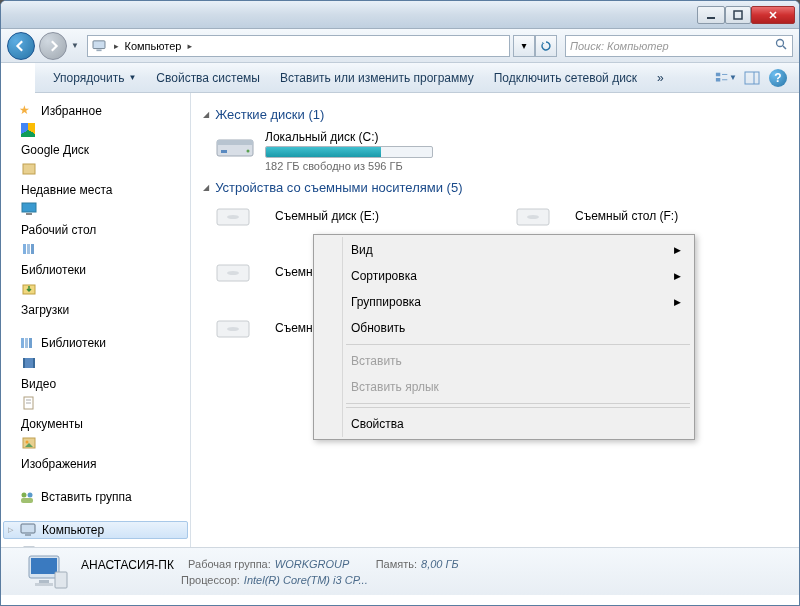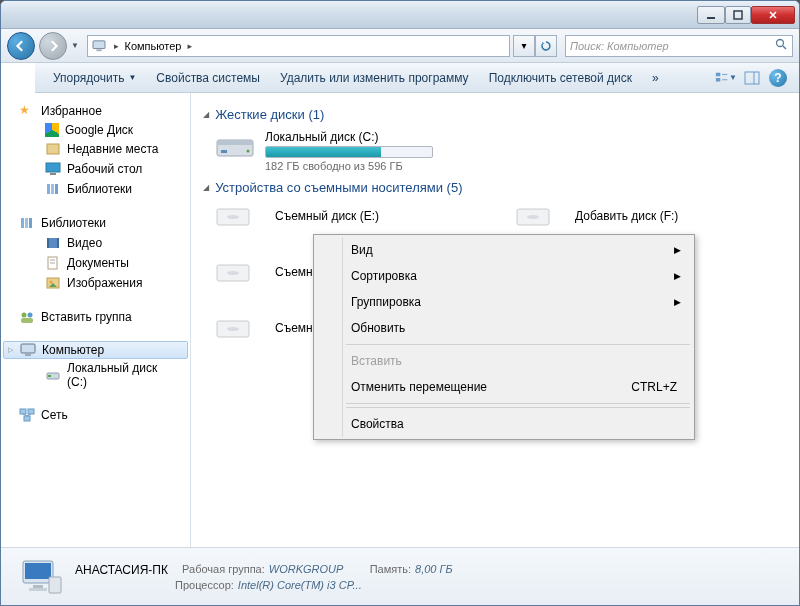--- a/index.html
+++ b/index.html
@@ -40,21 +40,21 @@
 .tb-ico { width: 22px; height: 22px; display: flex; align-items: center; justify-content: center; cursor: pointer; color: #3a6a9a; margin: 0 2px; }
 .tb-help { width: 18px; height: 18px; border-radius: 50%; background: radial-gradient(circle at 30% 30%, #6dbef0, #2874a6); color: #fff; font-size: 12px; font-weight: bold; display: flex; align-items: center; justify-content: center; }
 
 
 .body { display: flex; height: calc(100% - 28px - 34px - 30px - 58px); }
 .sidebar { width: 190px; background: #fff; border-right: 1px solid #d8e0e8; padding: 8px 0; overflow: hidden; font-size: 12px; }
 .sb-group { margin-bottom: 14px; }
 .sb-header { display: flex; align-items: center; padding: 2px 10px 2px 18px; gap: 6px; cursor: pointer; }
 .sb-header.exp::before { content: '▷'; font-size: 7px; color: #888; position: absolute; margin-left: -12px; }
 .sb-header.sel { background: linear-gradient(to bottom, #e8f2fc, #d0e4f8); border: 1px solid #a8c8e8; border-radius: 2px; margin: 0 2px; padding: 1px 8px 1px 16px; }
-.sb-item { display: flex; align-items: center; padding: 2px 10px 2px 44px; gap: 6px; cursor: pointer; }
+.sb-item { display: flex; padding: 2px 10px 2px 20px; gap: 6px; cursor: pointer; flex-direction: column; }
 .sb-ico { width: 16px; height: 16px; flex-shrink: 0; }
 .star-ico { color: #f5b041; }
 .gd-ico { width:14px; height:14px; background: conic-gradient(#fbbc04 0 33%, #0f9d58 33% 66%, #4285f4 66% 100%); }
 
 .content { flex: 1; padding: 10px 0 10px 4px; font-size: 12px; overflow: hidden; position: relative; }
 .section-head { color: #1a4a8a; font-size: 13px; padding: 4px 8px; display: flex; align-items: center; gap: 6px; cursor: pointer; }
 .section-head::before { content: '◢'; font-size: 8px; color: #666; }
 .drive { display: flex; gap: 10px; padding: 4px 20px; align-items: flex-start; }
 .drive-ico { width: 40px; height: 32px; }
 .drive-info { display: flex; flex-direction: column; gap: 2px; }
@@ -71,21 +71,21 @@
 .ctx-item { padding: 5px 30px 5px 34px; display: flex; align-items: center; position: relative; border: 1px solid transparent; border-radius: 2px; }
 .ctx-item.en { cursor: pointer; }
 .ctx-item.en:hover, .ctx-item.hi { background: linear-gradient(to bottom, #eaf4fc, #d4e8fa); border: 1px solid #a8cceb; }
 .ctx-item.dis { color: #a0a0a0; }
 .ctx-item .sub { position: absolute; right: 10px; font-size: 9px; }
 .ctx-item .sc { position: absolute; right: 14px; }
 .ctx-sep { height: 1px; background: #d0d0d0; margin: 3px 2px 3px 30px; }
 .ctx-gutter { position: absolute; left: 28px; top: 2px; bottom: 2px; width: 1px; background: #d8d8d8; }
 
 
-.details { height: 58px; background: linear-gradient(to bottom, #f4f8fc, #e8eef4); border-top: 1px solid #d0d8e0; display: flex; align-items: center; padding: 4px 18px; gap: 12px; font-size: 11px; }
+.details { height: 48px; background: linear-gradient(to bottom, #f4f8fc, #e8eef4); border-top: 1px solid #d0d8e0; display: flex; align-items: center; padding: 4px 24px; gap: 12px; font-size: 11px; }
 .det-ico { width: 44px; height: 44px; }
 .det-text { display: flex; flex-direction: column; gap: 2px; }
 .det-line { display: flex; gap: 4px; }
 .det-k { color: #6a6a6a; }
 .det-v { color: #4a6a8a; font-style: italic; }
 
 
 svg.computer-ico { width: 16px; height: 14px; }
 </style>
 </head>
@@ -154,21 +154,21 @@
       </span>
     </div>
   </div>
 
   <div class="toolbar">
     <div class="tb-item">
         <span>Упорядочить</span> 
         <span class="dd">▼</span>
       </div>
     <div class="tb-item">Свойства системы</div>
-    <div class="tb-item">Удалить или изменить программу</div>
+    <div class="tb-item">Вставить или изменить программу</div>
     <div class="tb-item">Подключить сетевой диск</div>
     <div class="tb-item">»</div>
     <div class="tb-spacer"></div>
     <div class="tb-ico">
       <svg width="16" height="14" viewBox="0 0 16 14">
           <rect x="1" y="1" width="5" height="4" fill="#6a9aca"></rect>
           <rect x="1" y="7" width="5" height="4" fill="#6a9aca"></rect>
           <line x1="8" y1="3" x2="14" y2="3" stroke="#6a9aca"></line>
           <line x1="8" y1="9" x2="14" y2="9" stroke="#6a9aca"></line>
         </svg> 
@@ -211,20 +211,27 @@
             <span>Рабочий стол</span>
           </div>
         <div class="sb-item">
             <svg class="sb-ico" viewBox="0 0 16 16">
               <rect x="2" y="3" width="3" height="10" fill="#80b0e0"></rect>
               <rect x="6" y="3" width="3" height="10" fill="#a0c0e0"></rect>
               <rect x="10" y="3" width="3" height="10" fill="#70a0d0"></rect>
             </svg>
             <span>Библиотеки</span>
           </div>
+        <div class="sb-item">
+            <svg class="sb-ico" viewBox="0 0 16 16">
+              <rect x="2" y="4" width="12" height="9" fill="#f0d880" stroke="#c0a040"></rect>
+              <path d="M8 5 L8 9 M6 8 L8 10 L10 8" stroke="#3a8a3a" stroke-width="1.5" fill="none"></path>
+            </svg>
+            <span>Загрузки</span>
+          </div>
       </div>
 
       <div class="sb-group">
         <div class="sb-header">
           <svg class="sb-ico" viewBox="0 0 16 16">
               <rect x="2" y="3" width="3" height="10" fill="#80b0e0"></rect>
               <rect x="6" y="3" width="3" height="10" fill="#a0c0e0"></rect>
               <rect x="10" y="3" width="3" height="10" fill="#70a0d0"></rect>
             </svg>
           <span>Библиотеки</span>
@@ -322,21 +329,21 @@
               <rect x="2" y="6" width="32" height="16" rx="2" fill="#f0f2f4" stroke="#c8ccd0"></rect>
               <ellipse cx="18" cy="14" rx="6" ry="2" fill="#d8dce0"></ellipse>
             </svg>
           <span>Съемный диск (E:)</span>
         </div>
         <div class="rem-item">
           <svg class="rem-ico" viewBox="0 0 36 26">
               <rect x="2" y="6" width="32" height="16" rx="2" fill="#f0f2f4" stroke="#c8ccd0"></rect>
               <ellipse cx="18" cy="14" rx="6" ry="2" fill="#d8dce0"></ellipse>
             </svg>
-          <span>Добавить диск (F:)</span>
+          <span>Съемный стол (F:)</span>
         </div>
         <div class="rem-item">
           <svg class="rem-ico" viewBox="0 0 36 26">
               <rect x="2" y="6" width="32" height="16" rx="2" fill="#f0f2f4" stroke="#c8ccd0"></rect>
               <ellipse cx="18" cy="14" rx="6" ry="2" fill="#d8dce0"></ellipse>
             </svg>
           <span>Съемн</span>
         </div>
         <div class="rem-item" style="visibility:hidden"></div>
         <div class="rem-item">
@@ -389,23 +396,22 @@
         <span>Группировка</span>
         <span class="sub">▶</span>
       </div>
     <div class="ctx-item en">
         <span>Обновить</span>
       </div>
     <div class="ctx-sep"></div>
     <div class="ctx-item dis">
         <span>Вставить</span>
       </div>
-    <div class="ctx-item en">
-        <span>Отменить перемещение</span>
-        <span class="sc">CTRL+Z</span>
+    <div class="ctx-item dis">
+        <span>Вставить ярлык</span>
       </div>
     <div class="ctx-sep"></div>
     <div class="ctx-sep"></div>
     <div class="ctx-item en">
         <span>Свойства</span>
       </div>
   </div>
 
 </div>
 

